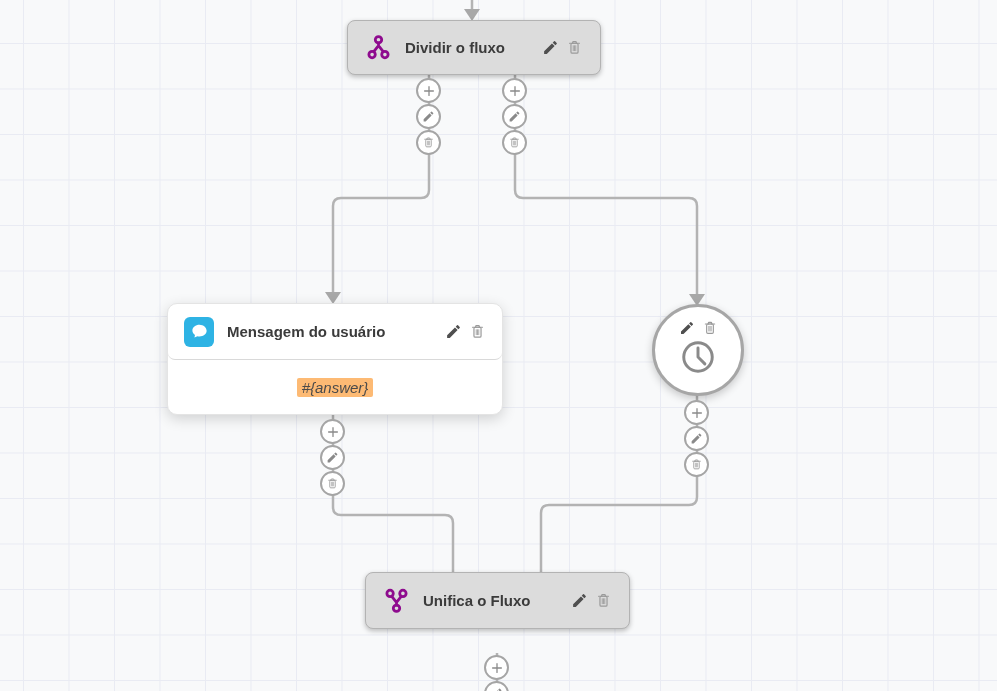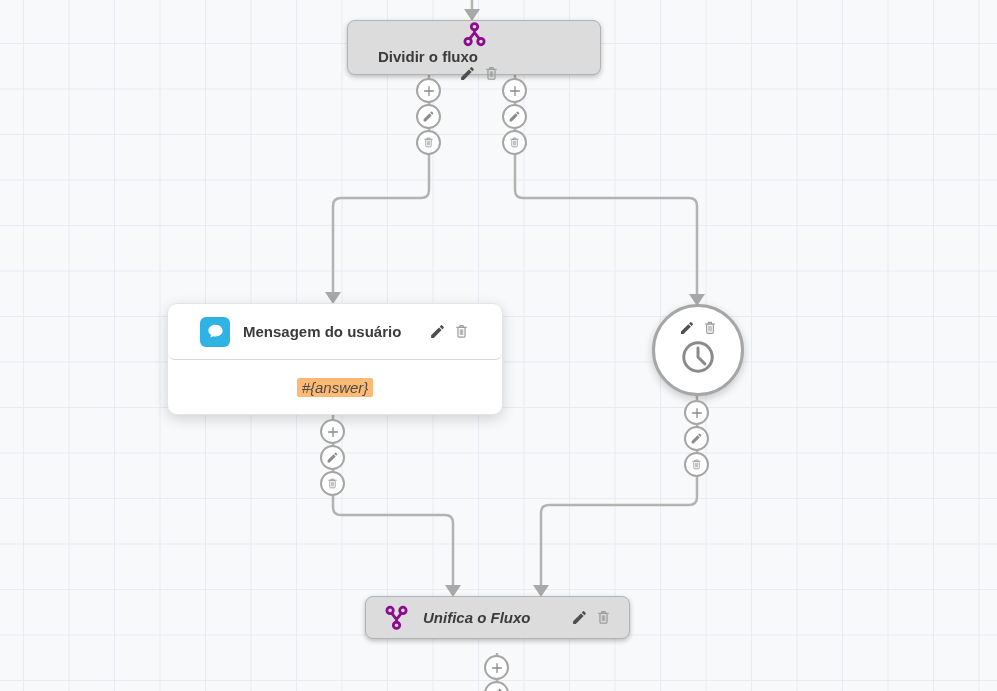--- a/index.html
+++ b/index.html
@@ -59,21 +59,21 @@
   .header-actions {
     display: flex;
     align-items: center;
     gap: 7px;
     margin-left: 10px;
   }
   .msg-header {
     display: flex;
     align-items: center;
     height: 55px;
-    padding: 0 32px;
+    padding: 0 16px;
     border-bottom: 1px solid #d9d9d9;
     border-radius: 7px;
   }
   .msg-body {
     flex: 1;
     display: flex;
     align-items: center;
     justify-content: center;
   }
   .variable-chip {
@@ -161,21 +161,21 @@
     </g>
     <g fill="#a8a8a8" stroke="none">
       <polygon points="464,9 480,9 472,21"></polygon>
       <polygon points="325,292 341,292 333,304"></polygon>
       <polygon points="689,294 705,294 697,306"></polygon>
       <polygon points="445,585 461,585 453,597"></polygon>
       <polygon points="533,585 549,585 541,597"></polygon>
     </g>
   </svg>
 
-  <div class="node node-gray" style="left:347px; top:20px; width:254px; height:55px;flex-direction:column;">
+  <div class="node node-gray" style="left:347px; top:20px; width:254px; height:55px;">
     <span style="display:flex;">
       <svg width="27" height="27" viewBox="0 0 32 32">
         <g stroke="#8e0b8e" fill="none" stroke-width="3.3" stroke-linecap="round">
           <path d="M16 10.5 V13.8 M16 13.8 L10.6 20.6 M16 13.8 L21.4 20.6"></path>
           <circle cx="16" cy="6.8" r="3.8"></circle>
           <circle cx="8.4" cy="24.4" r="3.8"></circle>
           <circle cx="23.6" cy="24.4" r="3.8"></circle>
         </g>
       </svg>
     </span>
@@ -255,21 +255,21 @@
       </button>
     </div>
     <span style="display:flex; margin-top:2px;">
       <svg width="38" height="38" viewBox="0 0 36 36" fill="none" stroke="#8a8a8a" stroke-width="2.8" stroke-linecap="round">
         <circle cx="18" cy="18" r="13.5"></circle>
         <path d="M18 18 V9.5 M18 18 L24.5 24.5"></path>
       </svg>
     </span>
   </div>
 
-  <div class="node node-gray" style="left:365px; top:596px; width:265px; height:43px;font-style:italic;">
+  <div class="node node-gray" style="left:365px; top:572px; width:265px; height:57px;">
     <span style="display:flex;">
       <svg width="27" height="27" viewBox="0 0 32 32">
         <g stroke="#8e0b8e" fill="none" stroke-width="3.3" stroke-linecap="round">
           <path d="M10.6 11.4 L16 18.2 M21.4 11.4 L16 18.2 M16 18.2 V21.5"></path>
           <circle cx="8.4" cy="7.6" r="3.8"></circle>
           <circle cx="23.6" cy="7.6" r="3.8"></circle>
           <circle cx="16" cy="25.2" r="3.8"></circle>
         </g>
       </svg>
     </span>

